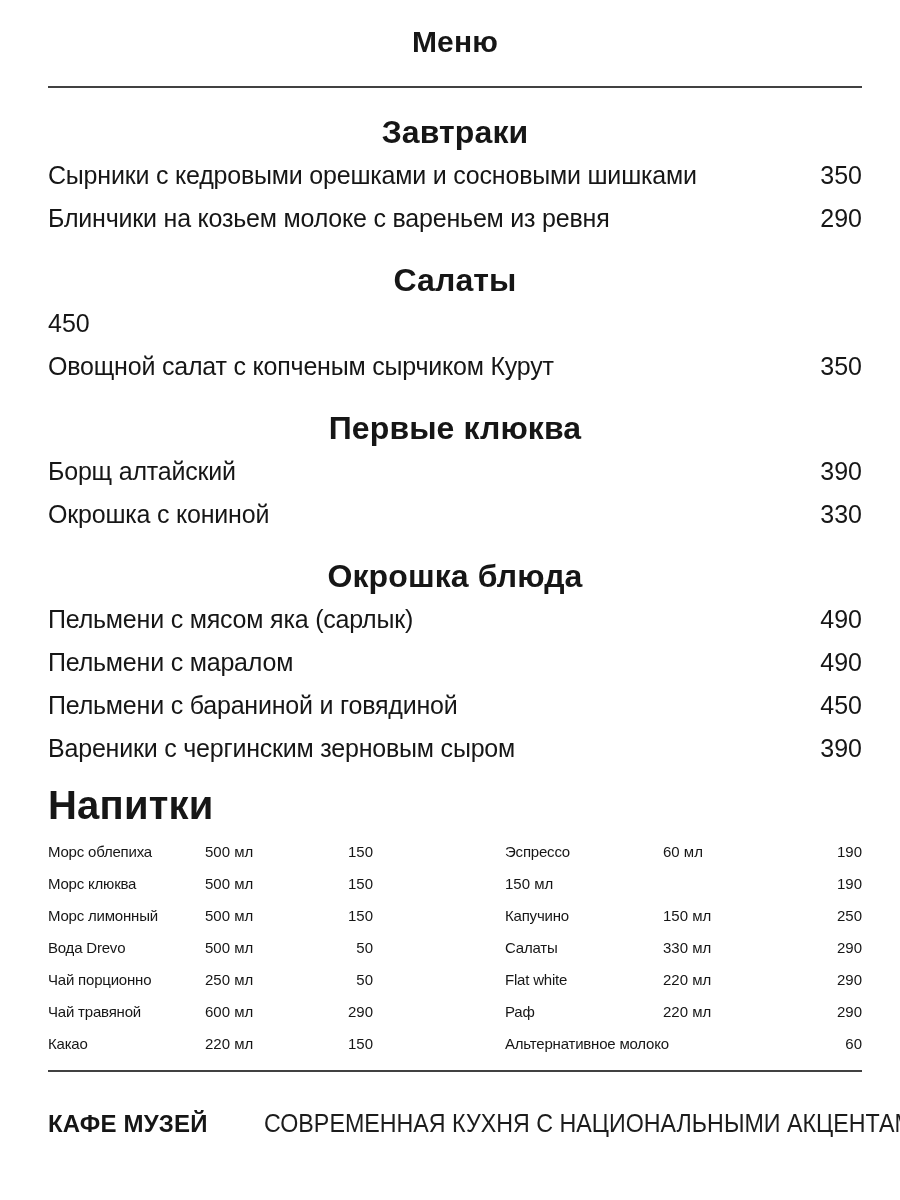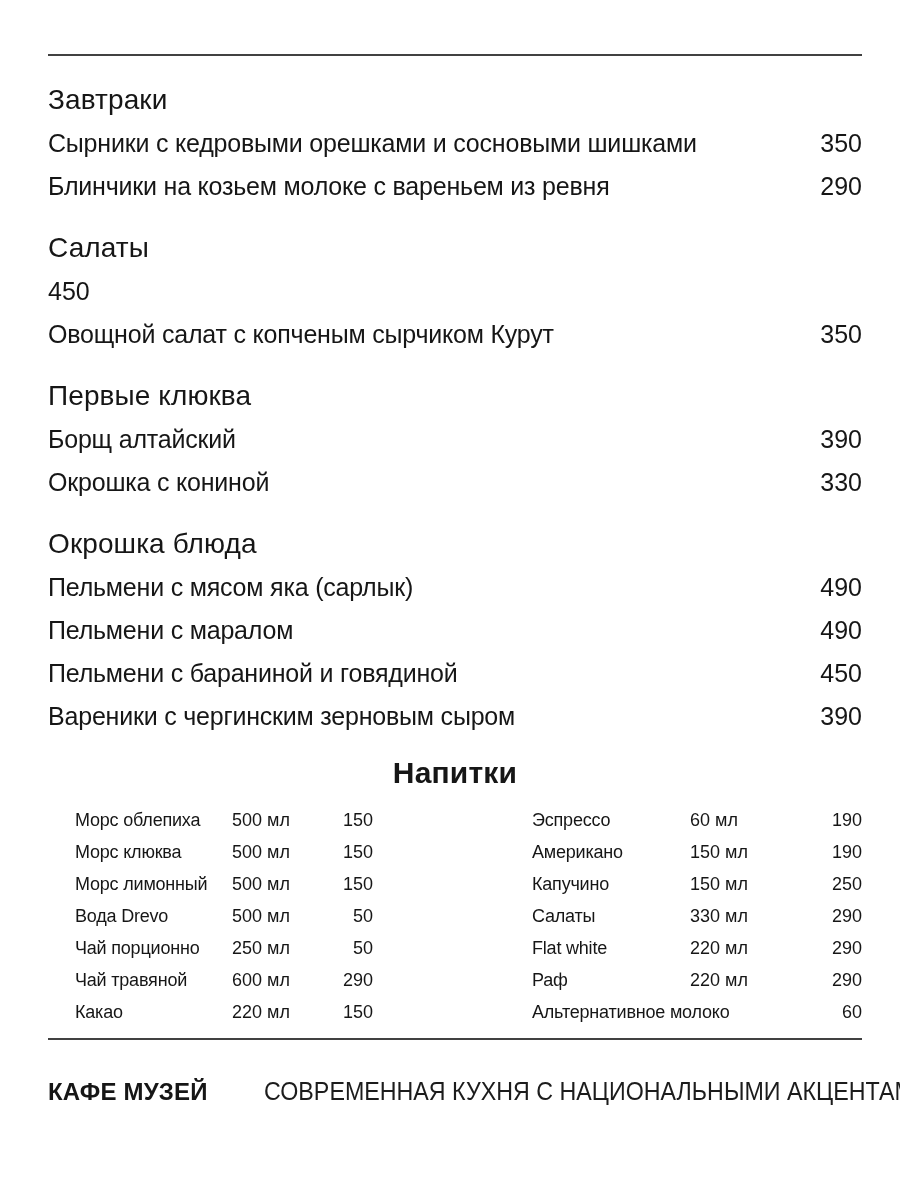--- a/index.html
+++ b/index.html
@@ -22,60 +22,59 @@
     line-height: 32px;
     text-align: center;
     letter-spacing: 0.2px;
   }
   .rule {
     border: none;
     border-top: 2px solid #414141;
     margin-top: 28px;
   }
   .menu-section .section-heading {
-    font-size: 28px;
-    font-weight: 400;
+    font-size: 32px;
+    font-weight: 700;
     line-height: 32px;
     margin-bottom: 6px;
     letter-spacing: 0.1px;
+    text-align: center;
   }
   .menu-section { margin-top: 28px; }
   .menu-section + .menu-section { margin-top: 30px; }
   .item-row {
     display: flex;
     justify-content: space-between;
     align-items: flex-start;
     font-size: 25px;
     line-height: 31px;
     margin-top: 12px;
   }
   .item-name { letter-spacing: -0.2px; }
   .item-price { text-align: right; white-space: nowrap; }
   .drinks-heading {
-    font-size: 30px;
+    font-size: 40px;
     font-weight: 700;
     line-height: 34px;
     margin-top: 24px;
     letter-spacing: 0.2px;
-    text-align: center;
   }
   .drinks-columns {
     display: flex;
     margin-top: 14px;
   }
   .drinks-col-left { width: 325px; flex: 0 0 325px; }
   .drinks-spacer { width: 132px; flex: 0 0 132px; }
   .drinks-col-right { flex: 1; }
   .drink-row {
     display: flex;
     align-items: flex-end;
-    font-size: 18px;
+    font-size: 15px;
     line-height: 32px;
     height: 32px;
-    margin-left: 27px;
   }
   .drink-name { flex: 0 0 157px; white-space: nowrap; letter-spacing: -0.2px; }
   .drinks-col-right .drink-name { flex: 0 0 158px; }
   .drink-volume { flex: 0 0 86px; white-space: nowrap; }
   .drink-price { flex: 1; text-align: right; white-space: nowrap; }
   .footer-rule {
     border: none;
     border-top: 2px solid #414141;
     margin-top: 10px;
   }
@@ -98,20 +97,21 @@
     transform: scaleX(0.93);
     transform-origin: left center;
     color: #1c1c1c;
   }
 </style>
 </head>
 <body>
 
 <div class="page">
 
+  <h1 class="menu-title">Меню</h1>
   <hr class="rule">
 
   <div class="menu-section">
     <div class="section-heading">Завтраки</div>
     <div class="item-row">
       <span class="item-name">Сырники с кедровыми орешками и сосновыми шишками</span>
       <span class="item-price">350</span>
     </div>
     <div class="item-row">
       <span class="item-name">Блинчики на козьем молоке с вареньем из ревня</span>
@@ -205,21 +205,20 @@
 
     <div class="drinks-spacer"></div>
 
     <div class="drinks-col-right">
       <div class="drink-row">
         <span class="drink-name">Эспрессо</span>
         <span class="drink-volume">60 мл</span>
         <span class="drink-price">190</span>
       </div>
       <div class="drink-row">
-        <span class="drink-name">Американо</span>
         <span class="drink-volume">150 мл</span>
         <span class="drink-price">190</span>
       </div>
       <div class="drink-row">
         <span class="drink-name">Капучино</span>
         <span class="drink-volume">150 мл</span>
         <span class="drink-price">250</span>
       </div>
       <div class="drink-row">
         <span class="drink-name">Салаты</span>

